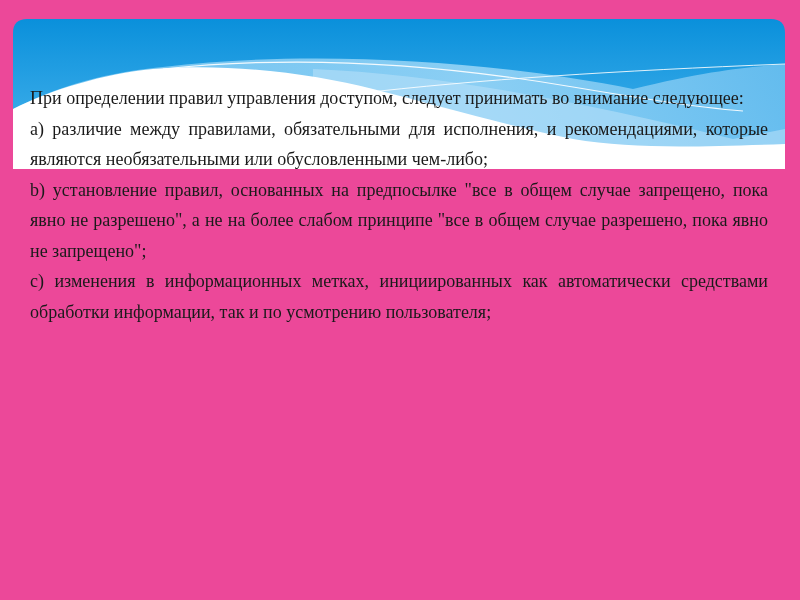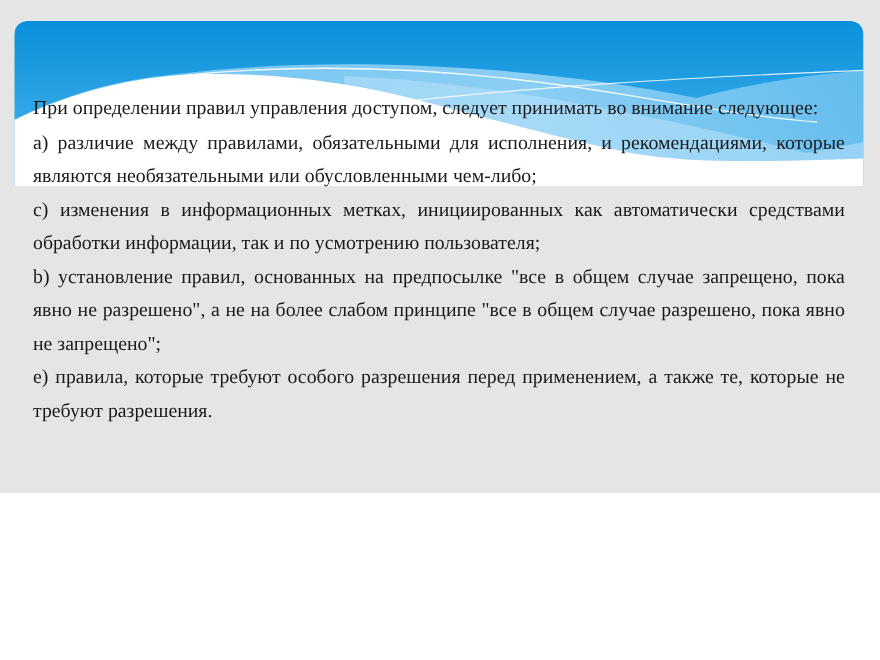--- a/index.html
+++ b/index.html
@@ -6,22 +6,22 @@
       margin: 0;
       padding: 0;
       width: 800px;
       height: 600px;
       background: #ffffff;
       overflow: hidden;
     }
     .slide {
       position: relative;
       width: 800px;
-      height: 448px;
-      background: #e5e5e5;
+      height: 600px;
+      background: #ec4899;
       text-decoration: underline;
     }
     .banner {
       position: absolute;
       left: 13px;
       top: 19px;
       width: 772px;
       height: 150px;
     }
     .banner svg {
@@ -70,18 +70,17 @@
       <path d="M150,50 C280,36 420,44 560,68 C620,78 680,88 730,92" fill="none" stroke="#ffffff" stroke-width="1.2" opacity="0.9"></path>
       <path d="M340,75 C470,60 600,52 772,45" fill="none" stroke="#ffffff" stroke-width="1" opacity="0.85"></path>
 
       <path d="M0,90 C40,70 90,55 140,50 C220,44 300,55 360,70 C430,88 500,108 560,120 C620,130 680,128 772,125 V150 H0 Z" fill="#ffffff"></path>
     </svg>
   </div>
 
   <div class="content">
     <p class="para">При определении правил управления доступом, следует принимать во внимание следующее:</p>
     <p class="para">a) различие между правилами, обязательными для исполнения, и рекомендациями, которые являются необязательными или обусловленными чем-либо;</p>
+    <p class="para">b) установление правил, основанных на предпосылке "все в общем случае запрещено, пока явно не разрешено", а не на более слабом принципе "все в общем случае разрешено, пока явно не запрещено";</p>
     <p class="para">c) изменения в информационных метках, инициированных как автоматически средствами обработки информации, так и по усмотрению пользователя;</p>
-    <p class="para">b) установление правил, основанных на предпосылке "все в общем случае запрещено, пока явно не разрешено", а не на более слабом принципе "все в общем случае разрешено, пока явно не запрещено";</p>
-    <p class="para">e) правила, которые требуют особого разрешения перед применением, а также те, которые не требуют разрешения.</p>
   </div>
 
 </div>
 
 </body></html>

